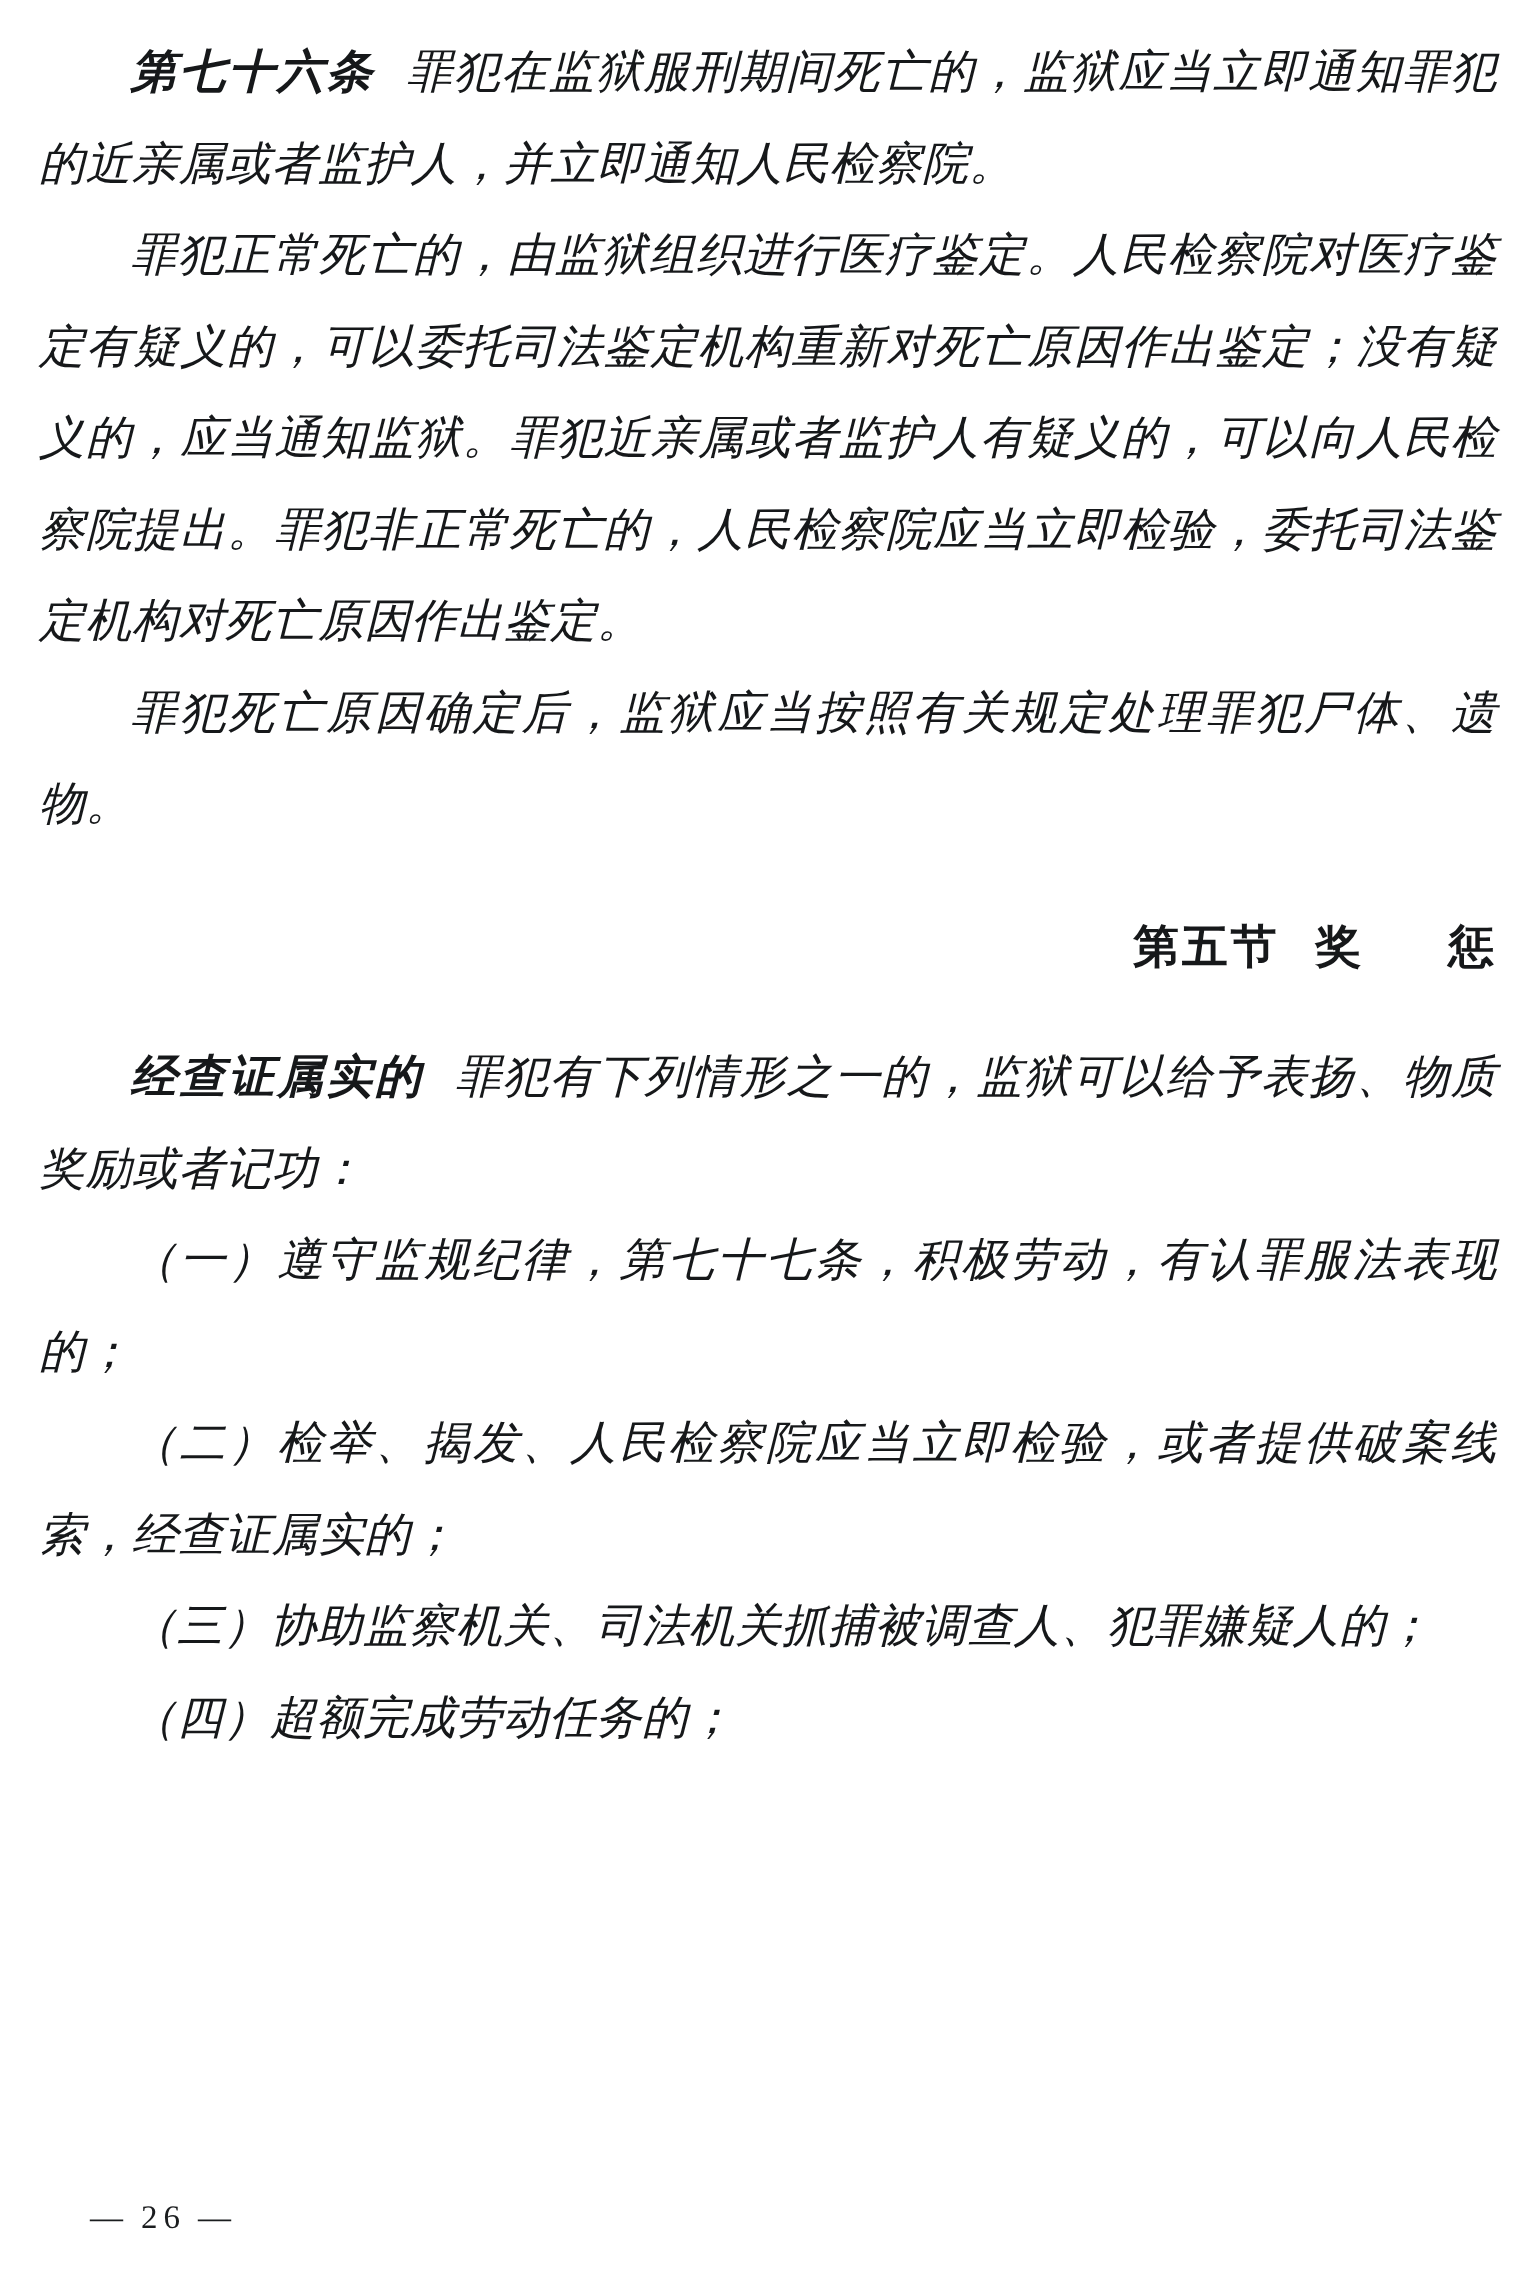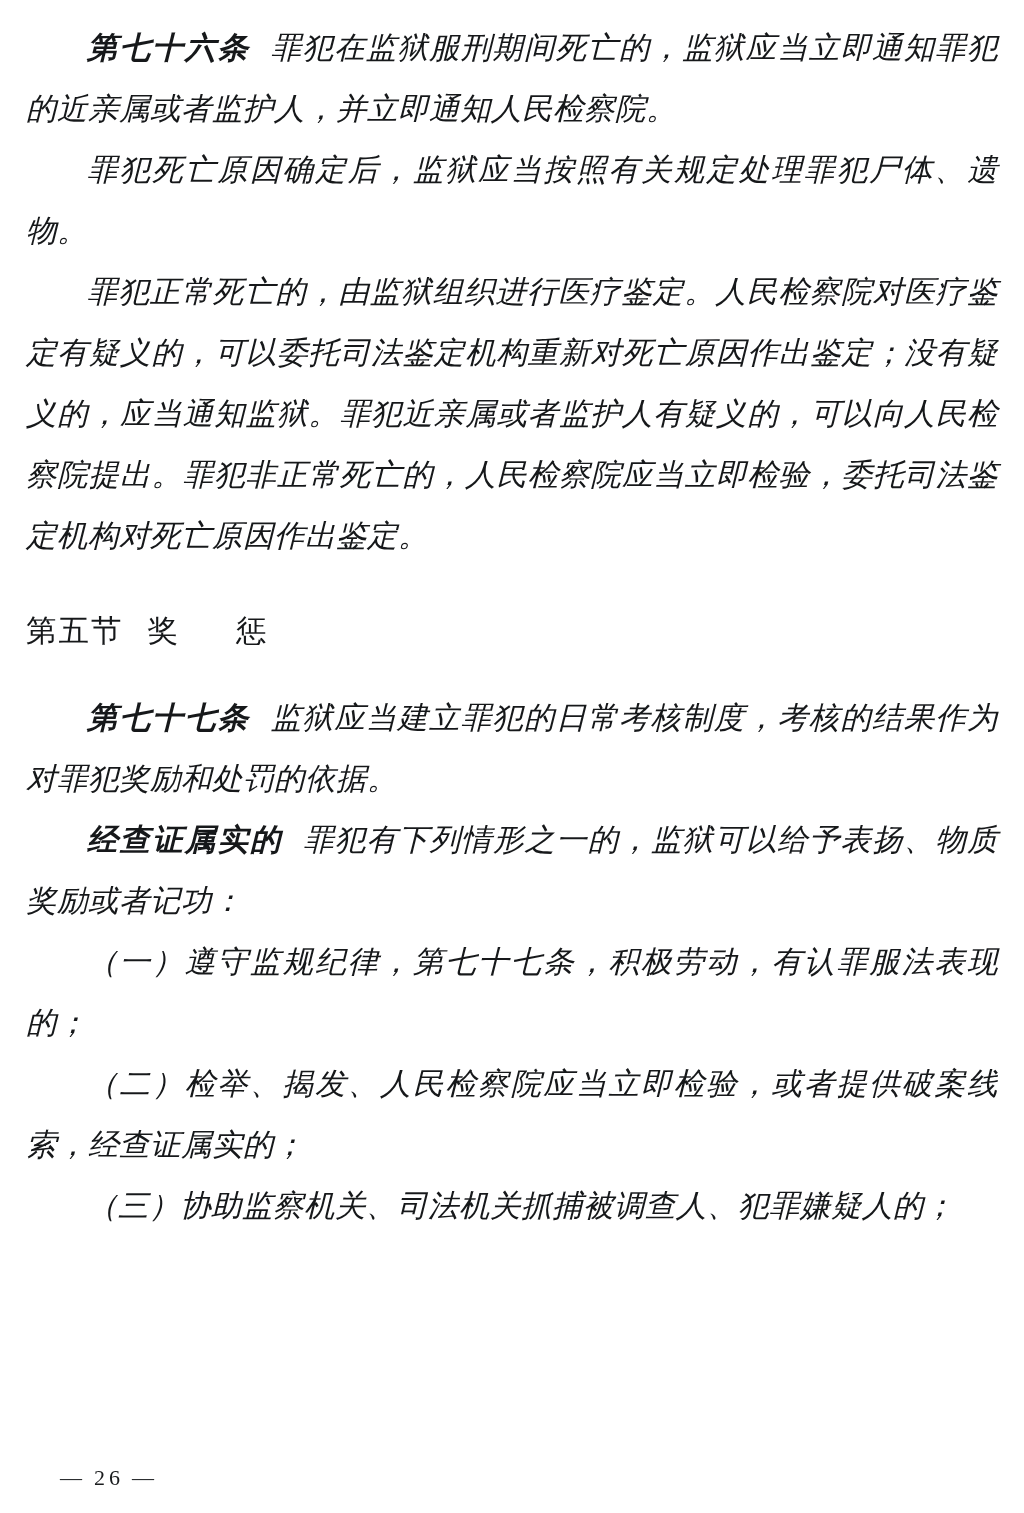--- a/index.html
+++ b/index.html
@@ -44,22 +44,22 @@
     font-weight: bold;
     letter-spacing: 1.5px;
   }
   .art-gap {
     display: inline-block;
     width: 20px;
   }
   .section-heading {
     font-size: 30.5px;
     line-height: 61px;
-    font-weight: normal;
-    text-align: left;
+    font-weight: bold;
+    text-align: right;
     letter-spacing: 2px;
     margin: 34px 0 26px 0;
   }
   .section-heading .sp-small {
     display: inline-block;
     width: 24px;
   }
   .section-heading .sp-big {
     display: inline-block;
     width: 56px;
@@ -83,35 +83,35 @@
   }
 </style>
 </head>
 <body>
 
 <div class="page">
   <div class="content">
 
     <p class="para indent"><span class="art-label">第七十六条</span><span class="art-gap"></span><span>罪犯在监狱服刑期间死亡的，监狱应当立即通知罪犯的近亲属或者监护人，并立即通知人民检察院。</span></p>
 
+    <p class="para indent"><span>罪犯正常死亡的，由监狱组织进行医疗鉴定。人民检察院对医疗鉴定有疑义的，可以委托司法鉴定机构重新对死亡原因作出鉴定；没有疑义的，应当通知监狱。罪犯近亲属或者监护人有疑义的，可以向人民检察院提出。罪犯非正常死亡的，人民检察院应当立即检验，委托司法鉴定机构对死亡原因作出鉴定。</span></p>
+
     <p class="para indent"><span>罪犯死亡原因确定后，监狱应当按照有关规定处理罪犯尸体、遗物。</span></p>
-
-    <p class="para indent"><span>罪犯正常死亡的，由监狱组织进行医疗鉴定。人民检察院对医疗鉴定有疑义的，可以委托司法鉴定机构重新对死亡原因作出鉴定；没有疑义的，应当通知监狱。罪犯近亲属或者监护人有疑义的，可以向人民检察院提出。罪犯非正常死亡的，人民检察院应当立即检验，委托司法鉴定机构对死亡原因作出鉴定。</span></p>
 
     <div class="section-heading"><span>第五节</span><span class="sp-small"></span><span>奖</span><span class="sp-big"></span><span>惩</span></div>
 
-    <p class="para indent"><span class="art-label">第七十七条</span><span class="art-gap"></span><span>监狱应当建立罪犯的日常考核制度，考核的结果作为对罪犯奖励和处罚的依据。</span></p>
 
     <p class="para indent"><span class="art-label">经查证属实的</span><span class="art-gap"></span><span>罪犯有下列情形之一的，监狱可以给予表扬、物质奖励或者记功：</span></p>
 
     <p class="para indent"><span>（一）遵守监规纪律，第七十七条，积极劳动，有认罪服法表现的；</span></p>
 
     <p class="para indent"><span>（二）检举、揭发、人民检察院应当立即检验，或者提供破案线索，经查证属实的；</span></p>
 
     <p class="para indent"><span>（三）协助监察机关、司法机关抓捕被调查人、犯罪嫌疑人的；</span></p>
 
+    <p class="para indent"><span>（四）超额完成劳动任务的；</span></p>
 
   </div>
 
   <div class="footer">
     <span class="dash">—</span><span>26</span><span class="dash">—</span>
   </div>
 </div>
 
 </body></html>

